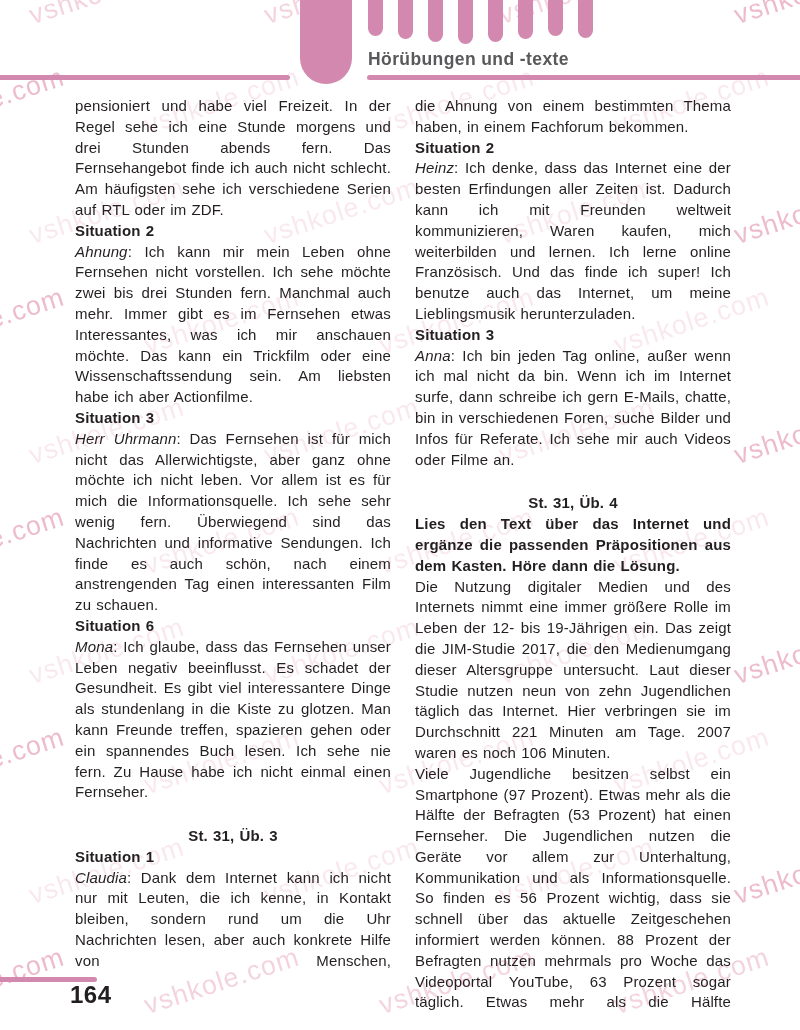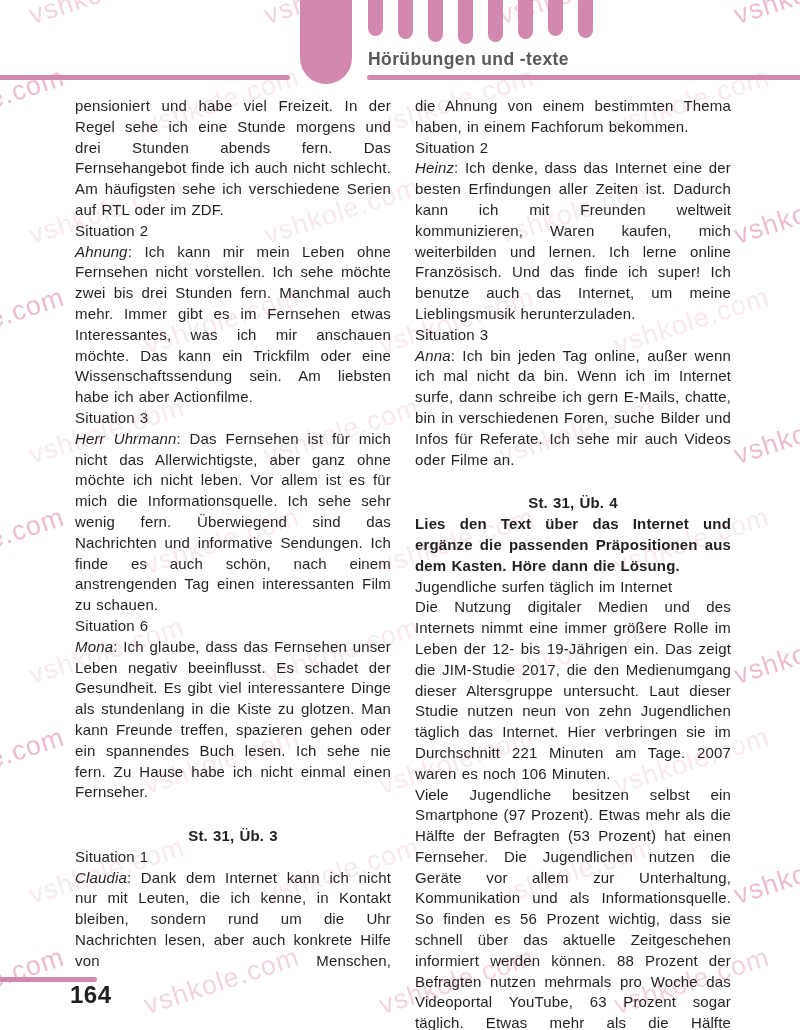--- a/index.html
+++ b/index.html
@@ -41,21 +41,21 @@
   }
   
   .col {
     position:absolute; top:96px; width:316px; z-index:3; color:var(--ink);
     font-size:15px; line-height:20.8px; text-align:justify;
     letter-spacing:.15px; word-spacing:.8px;
   }
   .col-left  { left:75px; }
   .col-right { left:415px; }
   .blk { margin:0; }
-  .blk.h { font-weight:400; }
+  .blk.h { font-weight:700; }
   .blk.b { font-weight:700; }
   .blk.c { font-weight:700; text-align:center; margin-top:23px; }
   .blk.cont { text-align-last:justify; }
   .it { font-style:italic; }
 </style>
 </head>
 <body>
 
 <div class="page">
 
@@ -133,21 +133,20 @@
         <p class="blk p cont"><span class="it">Claudia</span><span>: Dank dem Internet kann ich nicht nur mit Leuten, die ich kenne, in Kontakt bleiben, sondern rund um die Uhr Nachrichten lesen, aber auch konkrete Hilfe von Menschen,</span></p>
       </div>
     <div class="col col-right">
         <p class="blk p"><span>die Ahnung von einem bestimmten Thema haben, in einem Fachforum bekommen.</span></p>
         <p class="blk h">Situation 2</p>
         <p class="blk p"><span class="it">Heinz</span><span>: Ich denke, dass das Internet eine der besten Erfindungen aller Zeiten ist. Dadurch kann ich mit Freunden weltweit kommunizieren, Waren kaufen, mich weiterbilden und lernen. Ich lerne online Französisch. Und das finde ich super! Ich benutze auch das Internet, um meine Lieblingsmusik herunterzuladen.</span></p>
         <p class="blk h">Situation 3</p>
         <p class="blk p"><span class="it">Anna</span><span>: Ich bin jeden Tag online, außer wenn ich mal nicht da bin. Wenn ich im Internet surfe, dann schreibe ich gern E-Mails, chatte, bin in verschiedenen Foren, suche Bilder und Infos für Referate. Ich sehe mir auch Videos oder Filme an.</span></p>
         <p class="blk c">St. 31, Üb. 4</p>
         <p class="blk b"><span>Lies den Text über das Internet und ergänze die passenden Präpositionen aus dem Kasten. Höre dann die Lösung.</span></p>
-        <p class="blk h">Jugendliche surfen täglich im Internet</p>
         <p class="blk p"><span>Die Nutzung digitaler Medien und des Internets nimmt eine immer größere Rolle im Leben der 12- bis 19-Jährigen ein. Das zeigt die JIM-Studie 2017, die den Medienumgang dieser Altersgruppe untersucht. Laut dieser Studie nutzen neun von zehn Jugendlichen täglich das Internet. Hier verbringen sie im Durchschnitt 221 Minuten am Tage. 2007 waren es noch 106 Minuten.</span></p>
         <p class="blk p cont"><span>Viele Jugendliche besitzen selbst ein Smartphone (97 Prozent). Etwas mehr als die Hälfte der Befragten (53 Prozent) hat einen Fernseher. Die Jugendlichen nutzen die Geräte vor allem zur Unterhaltung, Kommunikation und als Informationsquelle. So finden es 56 Prozent wichtig, dass sie schnell über das aktuelle Zeitgeschehen informiert werden können. 88 Prozent der Befragten nutzen mehrmals pro Woche das Videoportal YouTube, 63 Prozent sogar täglich. Etwas mehr als die Hälfte</span></p>
       </div>
   </main>
 
   <footer>
     <div class="rule footer-rule"></div>
     <div class="page-num">164</div>
   </footer>
 

